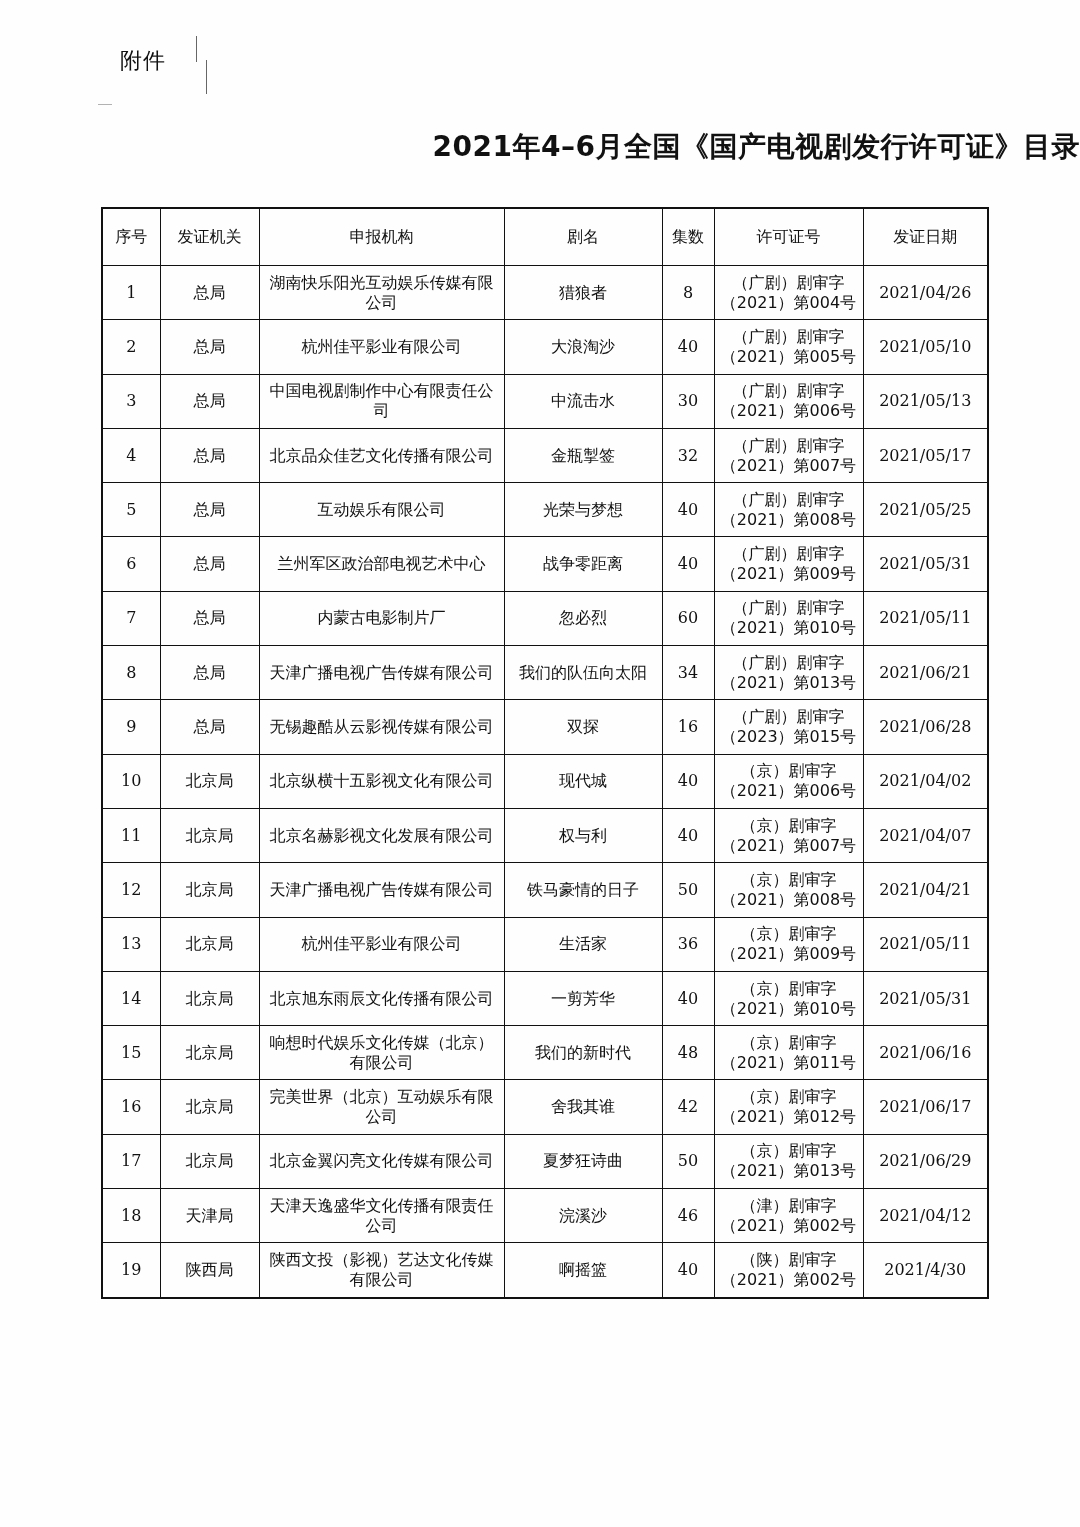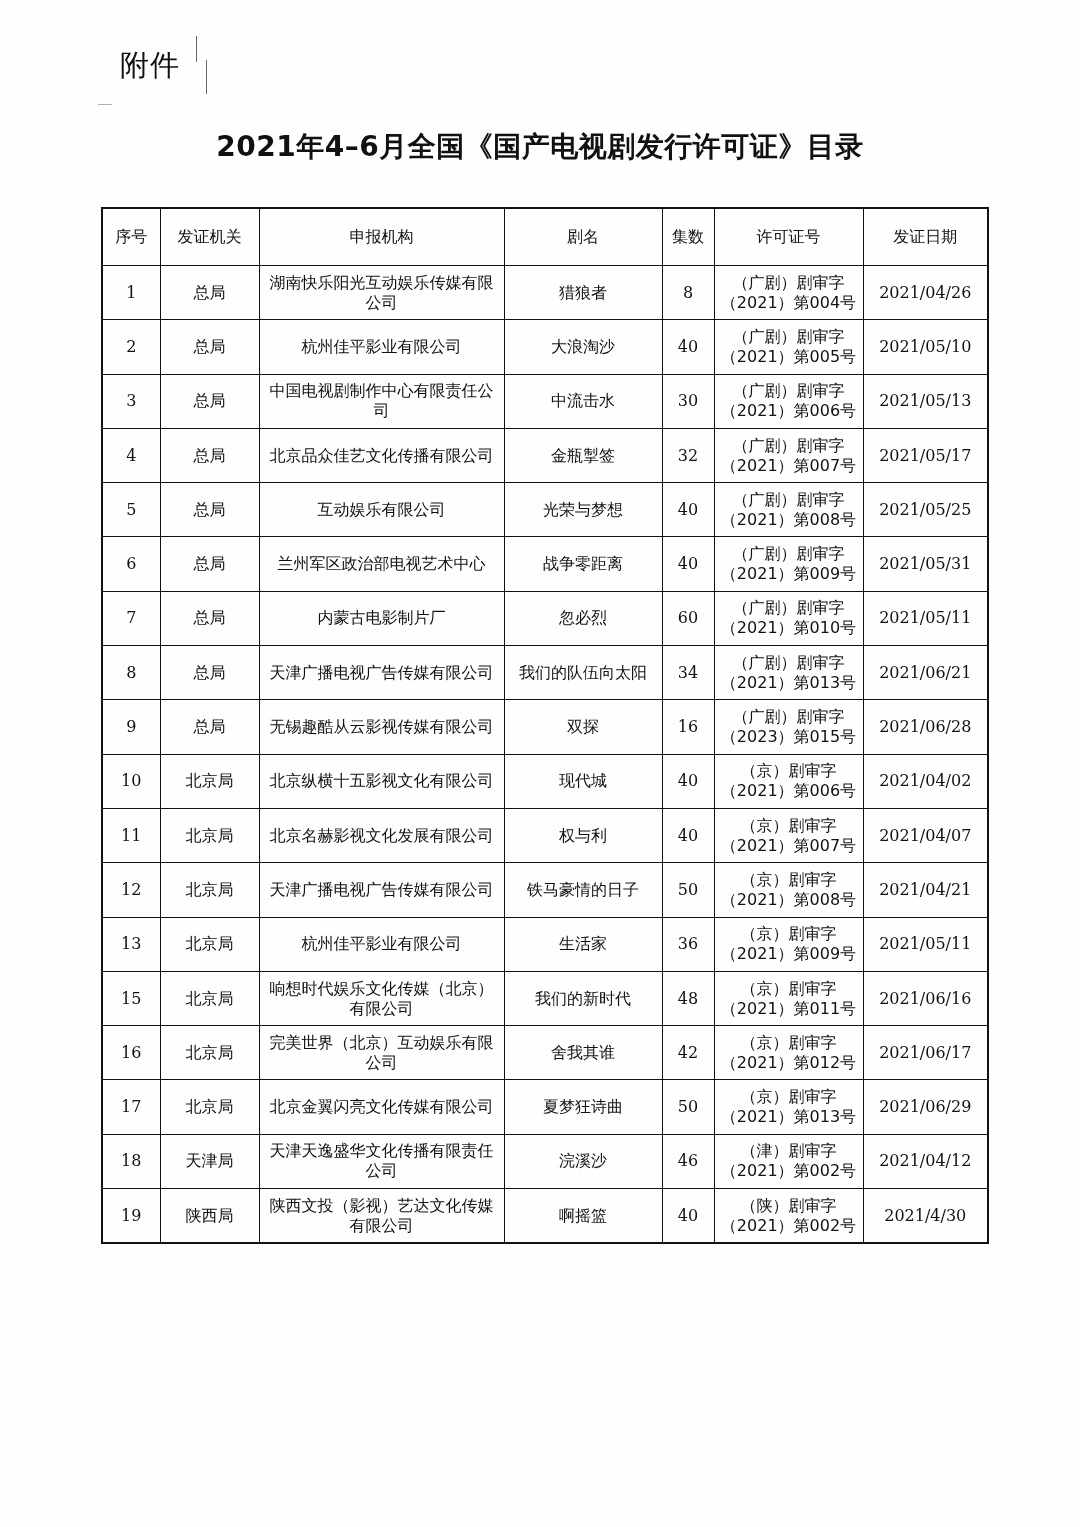--- a/index.html
+++ b/index.html
@@ -7,26 +7,26 @@
       width: 1080px; height: 1527px;
       background: #fefefe;
       font-family: "DejaVu Serif", "Liberation Serif", serif;
       color: #111;
       position: relative;
       overflow: hidden;
     }
     .attachment-label {
       position: absolute; left: 120px; top: 46px;
       font-family: "DejaVu Sans", "Liberation Sans", sans-serif;
-      font-size: 29px; letter-spacing: 1px;
+      font-size: 22px; letter-spacing: 1px;
     }
     .scan-mark { position: absolute; background: #666; }
     .doc-title {
       position: absolute; left: 0; right: 0; top: 128px;
-      text-align: center;
+      text-align: right;
       font-family: "DejaVu Sans", "Liberation Sans", sans-serif;
       font-weight: bold; font-size: 28px;
       letter-spacing: 0.5px;
     }
     table.permit-table {
       position: absolute; left: 101px; top: 207px;
       width: 886px;
       border-collapse: collapse;
       table-layout: fixed;
       border: 2px solid #111;
@@ -194,20 +194,29 @@
       <tr>
         <td class="cell-no">13</td>
         <td class="cell-authority">北京局</td>
         <td class="cell-org">杭州佳平影业有限公司</td>
         <td class="cell-title">生活家</td>
         <td class="cell-episodes">36</td>
         <td class="cell-permit">（京）剧审字（2021）第009号</td>
         <td class="cell-date">2021/05/11</td>
       </tr>
       <tr>
+        <td class="cell-no">14</td>
+        <td class="cell-authority">北京局</td>
+        <td class="cell-org">北京旭东雨辰文化传播有限公司</td>
+        <td class="cell-title">一剪芳华</td>
+        <td class="cell-episodes">40</td>
+        <td class="cell-permit">（京）剧审字（2021）第010号</td>
+        <td class="cell-date">2021/05/31</td>
+      </tr>
+      <tr>
         <td class="cell-no">15</td>
         <td class="cell-authority">北京局</td>
         <td class="cell-org">响想时代娱乐文化传媒（北京）有限公司</td>
         <td class="cell-title">我们的新时代</td>
         <td class="cell-episodes">48</td>
         <td class="cell-permit">（京）剧审字（2021）第011号</td>
         <td class="cell-date">2021/06/16</td>
       </tr>
       <tr>
         <td class="cell-no">16</td>

